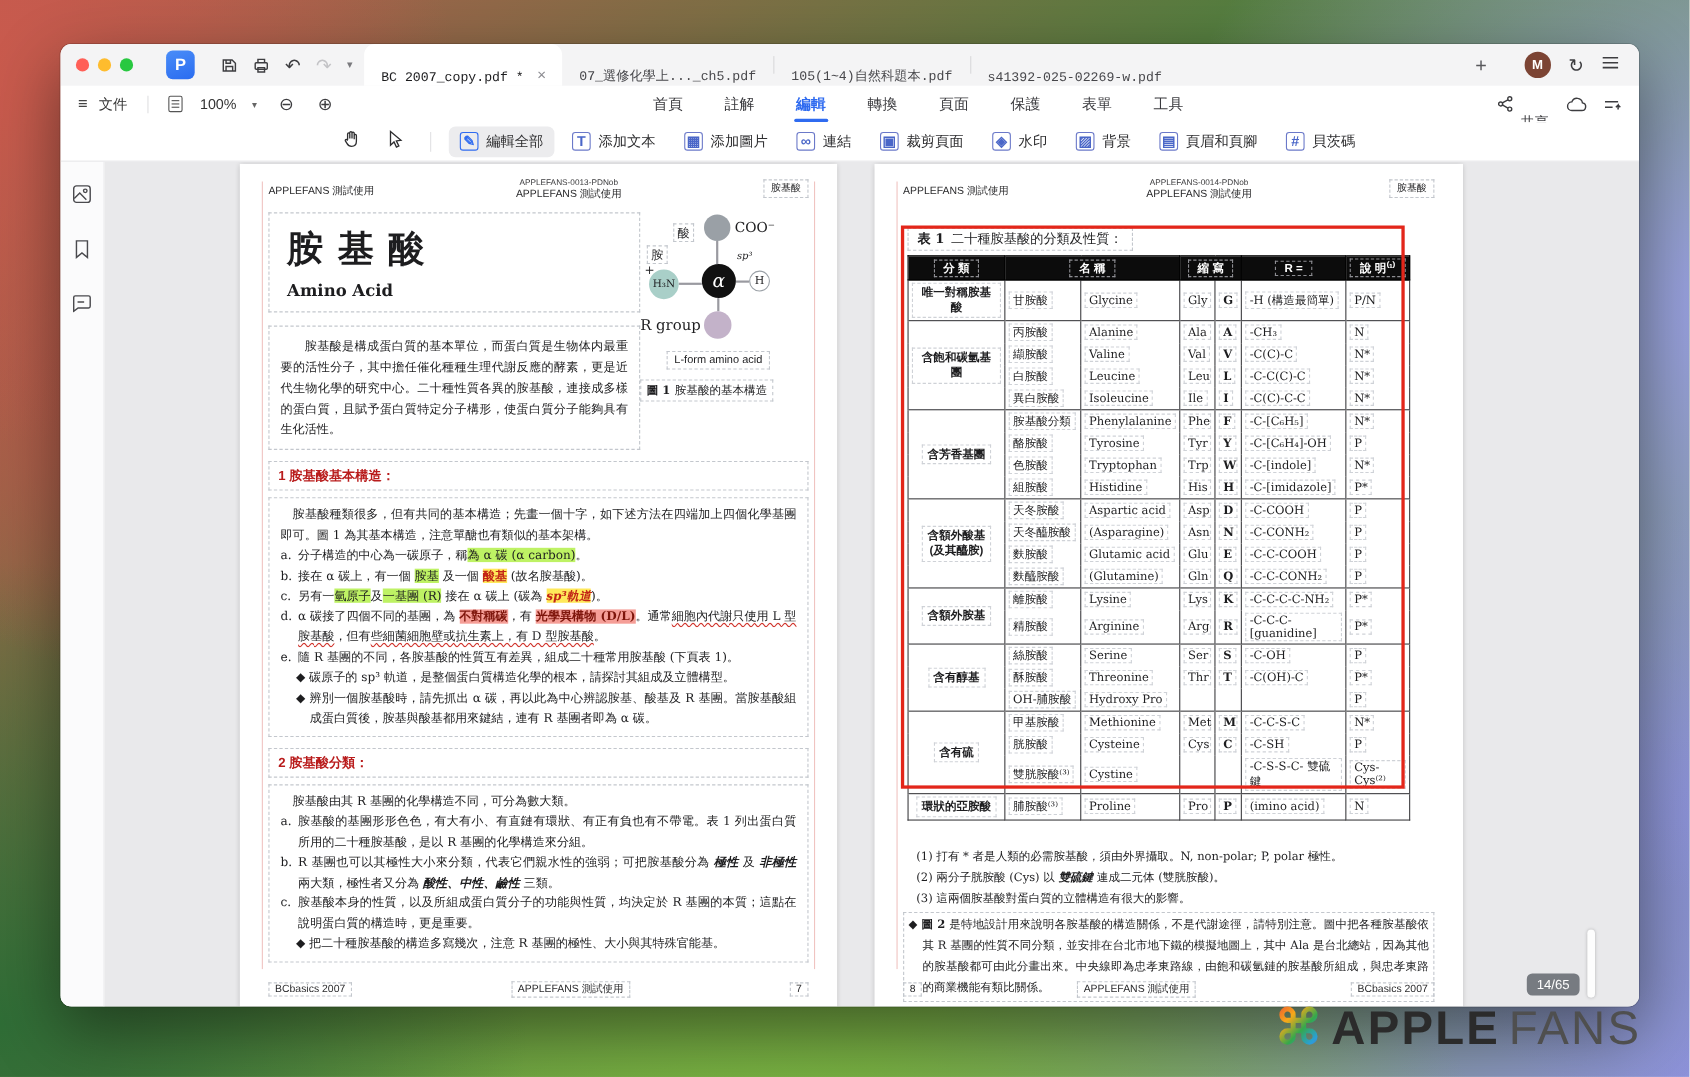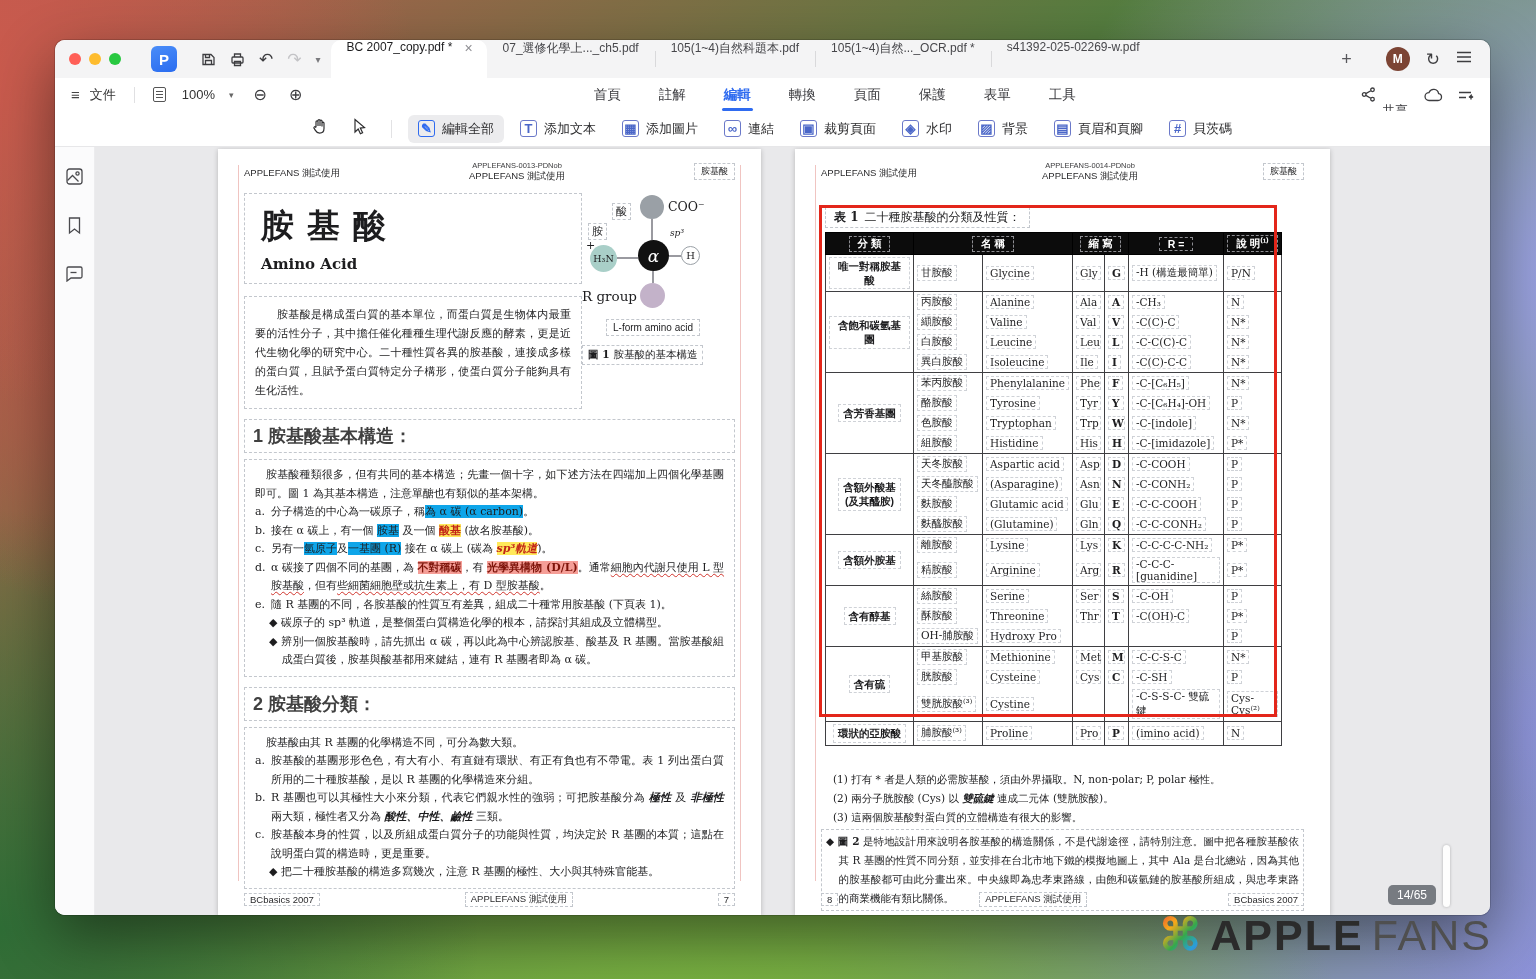--- a/index.html
+++ b/index.html
@@ -28,22 +28,22 @@
   .tl.red{background:#ff5f57;} .tl.yellow{background:#febc2e;} .tl.green{background:#28c840;}
   .appicon{ align-self:center; width:26px; height:26px; border-radius:6px; margin:0 10px 0 18px;
     background:linear-gradient(160deg,#4a8df8,#2a6cf0); color:#fff; font-weight:bold; font-size:15px;
     display:flex; align-items:center; justify-content:center; }
   .tb-actions{ display:flex; align-items:center; gap:14px; padding:0 10px 0 14px; color:#3d3d40; }
   .tb-actions .dis{ color:#c3c3c6; }
   .tb-actions svg{ display:block; }
   .arrow-glyph{ font-size:17px; line-height:1; }
   .caret{ font-size:10px; color:#7a7a7e; }
   .tabs{ display:flex; align-items:stretch; flex:1; min-width:0; }
-  .tab{ position:relative; display:flex; align-items:flex-start; gap:10px; padding:0 16px;
-    font-size:12px; color:#47474b; white-space:nowrap; }
+  .tab{ position:relative; display:flex; align-items:flex-end; gap:10px; padding:0 16px;
+    font-size:12px; color:#47474b; white-space:nowrap;font-family:Liberation Mono, monospace; }
   .tab:not(.active) + .tab:not(.active)::before{ content:""; position:absolute; left:0; top:11px; bottom:11px; width:1px; background:#d9d9db; }
   .tab.active{ background:#fff; border-radius:10px 10px 0 0; color:#1c1c1e; z-index:2; padding-right:12px; }
   .tab-close{ color:#8e8e93; font-size:14px; padding:0 2px; }
   .newtab{ align-self:center; font-size:18px; color:#58585c; padding:0 16px; }
   .tb-right{ display:flex; align-items:center; gap:16px; padding:0 18px; }
   .avatar{ width:24px; height:24px; border-radius:50%; background:#7c4434; color:#fff; font-size:12px; font-weight:bold;
     display:flex; align-items:center; justify-content:center; }
   .refresh-ic{ font-size:17px; color:#3d3d40; }
 
   
@@ -124,30 +124,30 @@
   .dg-h3n{ left:8px; top:52px; width:27px; height:27px; background:#a9cfc8; font-size:9.5px; display:flex; align-items:center; justify-content:center; font-family:"DejaVu Serif",serif; }
   .dg-alpha{ left:56px; top:47px; width:31px; height:31px; background:#111; color:#fff; display:flex; align-items:center; justify-content:center; font-size:17px; font-style:italic; }
   .dg-sp3{ position:absolute; left:88px; top:35px; font-style:italic; font-size:9px; }
   .dg-h{ left:99px; top:53px; width:19px; height:19px; border:1.4px solid #9aa0a6; background:#fff; display:flex; align-items:center; justify-content:center; font-size:10px; }
   .dg-rg{ position:absolute; left:0px; top:95px; font-size:13.5px; }
   .dg-rc{ left:58px; top:90px; width:25px; height:25px; background:#c3b2c9; }
   .dg-lform{ left:24px; top:126px; font-family:"Liberation Sans",sans-serif; font-size:10px; padding:2px 6px; }
   .dg-cap{ left:0px; top:152px; font-size:10.5px; padding:2px 5px; }
   .dg-cap b{ margin-right:4px; }
 
-  .sechead{ margin-top:10px; padding:4px 8px; font-family:"Liberation Sans",sans-serif; font-size:18px; font-weight:bold; color:#404040; }
+  .sechead{ margin-top:10px; padding:4px 8px; font-family:"Liberation Sans",sans-serif; font-size:12px; font-weight:bold; color:#b91c1c; }
   .secbox{ margin-top:6px; padding:6px 10px; font-size:11px; line-height:18.5px; text-align:justify; }
   .secintro{ text-indent:1em; }
   .item{ display:flex; }
   .ilabel{ flex:none; width:16px; }
   .itext{ flex:1; }
   .bullet{ margin-left:14px; padding-left:1.15em; text-indent:-1.15em; }
   .bullet2{ margin-left:14px; padding-left:1.15em; text-indent:-1.15em; }
 
-  .seg-y{ background:#0ea5e9; }
+  .seg-y{ background:#bef264; }
   .seg-yr{ background:#ffe95a; color:#c22417; font-weight:bold; }
   .seg-yi{ background:#ffe95a; color:#c22417; font-weight:bold; font-style:italic; }
   .seg-r{ background:#f59e97; color:#7e150b; font-weight:bold; }
   .seg-u{ text-decoration:underline; text-decoration-style:wavy; text-decoration-color:#d0342c; text-decoration-thickness:1px; text-underline-offset:2px; }
   .seg-bi{ font-weight:bold; font-style:italic; }
   .seg-b{ font-weight:bold; }
 
   .pg-footer{ position:absolute; left:26px; right:26px; bottom:8px; display:flex; align-items:center; justify-content:space-between;
     font-size:9.5px; font-family:"Liberation Sans",sans-serif; color:#2b2b2d; }
   .fbox{ border:1px dashed #c3c7cd; padding:0 5px;text-align:center; }
@@ -215,23 +215,20 @@
       <div class="tabs" id="tabs">
           <div class="tab active">
             <span class="tab-label">BC 2007_copy.pdf *</span>
             <span class="tab-close">×</span>
           </div>
           <div class="tab">
             <span class="tab-label">07_選修化學上..._ch5.pdf</span>
           </div>
           <div class="tab">
             <span class="tab-label">105(1~4)自然科題本.pdf</span>
-          </div>
-          <div class="tab">
-            <span class="tab-label">105(1~4)自然..._OCR.pdf *</span>
           </div>
           <div class="tab">
             <span class="tab-label">s41392-025-02269-w.pdf</span>
           </div>
         </div>
       <div class="newtab">+</div>
       <div class="tb-right">
         <span class="avatar">M</span>
         <span class="refresh-ic">↻</span>
         <span>
@@ -537,21 +534,21 @@
                 <tr>
                   <td class="c0"><span class="cbox">異白胺酸</span></td>
                   <td class="c1"><span class="cbox">Isoleucine</span></td>
                   <td class="c2"><span class="cbox">Ile</span></td>
                   <td class="c3"><span class="cbox">I</span></td>
                   <td class="c4"><span class="cbox">-C(C)-C-C</span></td>
                   <td class="c5"><span class="cbox">N*</span></td>
                 </tr>
                 <tr class="gstart">
                   <td class="cat" rowspan="4"><span class="cbox catbox">含芳香基團</span></td>
-                  <td class="c0"><span class="cbox">苯丙胺酸</span></td>
+                  <td class="c0"><span class="cbox">胺基酸分類</span></td>
                   <td class="c1"><span class="cbox">Phenylalanine</span></td>
                   <td class="c2"><span class="cbox">Phe</span></td>
                   <td class="c3"><span class="cbox">F</span></td>
                   <td class="c4"><span class="cbox">-C-[C₆H₅]</span></td>
                   <td class="c5"><span class="cbox">N*</span></td>
                 </tr>
                 <tr>
                   <td class="c0"><span class="cbox">酪胺酸</span></td>
                   <td class="c1"><span class="cbox">Tyrosine</span></td>
                   <td class="c2"><span class="cbox">Tyr</span></td>

